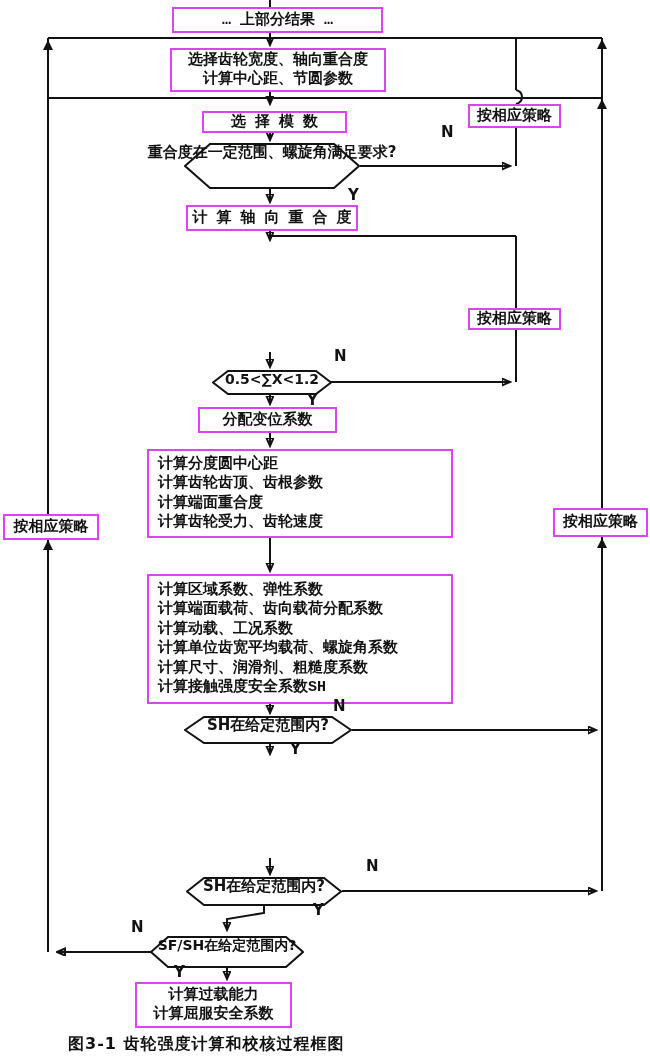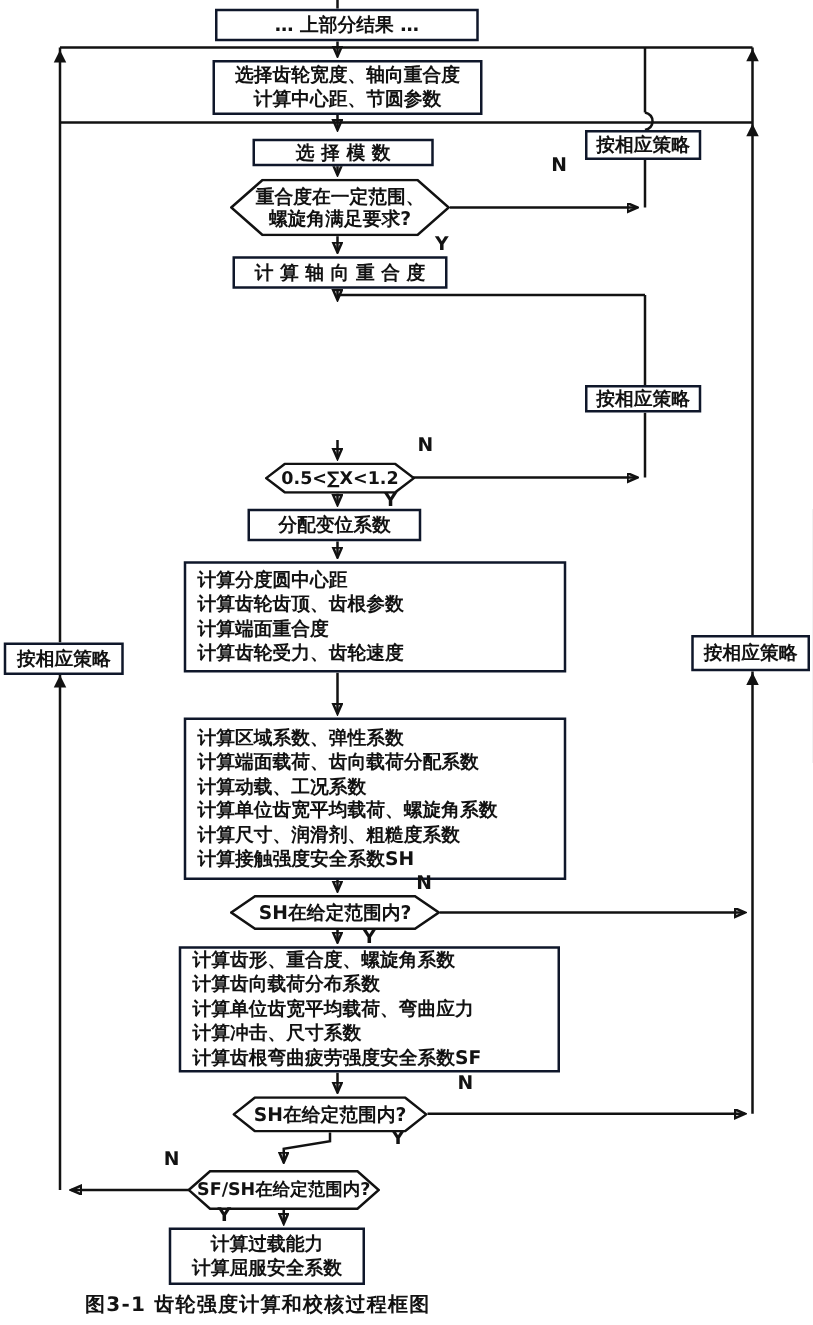--- a/index.html
+++ b/index.html
@@ -6,35 +6,36 @@
   .canvas{
     position:relative;width:650px;height:1060px;background:#ffffff;
     font-family:"DejaVu Sans",sans-serif;color:#121212;overflow:hidden;
     font-weight:700;
   }
   .wires{position:absolute;left:0;top:0;width:650px;height:1060px;}
   .wires line,.wires path,.wires polyline{stroke:#121212;stroke-width:2;fill:none;}
   .wires polygon{fill:#121212;stroke:none;}
   .wires .ah{fill:#121212;}
   .box{
-    position:absolute;box-sizing:border-box;border:2px solid #0f172a;background:#ffffff;
+    position:absolute;box-sizing:border-box;border:2px solid #d946ef;background:#ffffff;
     display:flex;flex-direction:column;align-items:center;justify-content:center;
     text-align:center;
+    font-family:Liberation Mono, monospace;
   }
   .box .cline{font-size:15px;line-height:19px;white-space:nowrap;}
   .box.big{align-items:flex-start;justify-content:center;padding:4px 6px 4px 9px;text-align:left;}
   .brow{font-size:15px;line-height:19.5px;white-space:nowrap;}
   .brow.indent{padding-left:28px;}
   .strat{font-size:14px;}
   .hex{position:absolute;}
   .hex svg{position:absolute;left:0;top:0;width:100%;height:100%;}
   .hex polygon{fill:#ffffff;stroke:#121212;stroke-width:2;}
   .hexlab{
     position:absolute;left:0;top:0;width:100%;height:100%;
-    display:flex;flex-direction:column;align-items:center;justify-content:center;
+    display:flex;flex-direction:row;align-items:flex-start;justify-content:center;
     font-size:15px;line-height:18px;white-space:nowrap;text-align:center;
   }
   .yn{position:absolute;font-size:15px;line-height:15px;}
   .caption{position:absolute;font-size:16px;letter-spacing:1px;white-space:nowrap;}
 </style>
 </head>
 <body>
 
 <div class="canvas">
 
@@ -176,27 +177,20 @@
 
   <div class="hex" style="left:184px;top:716px;width:168px;height:28px">
     <svg viewBox="0 0 168 28">
       <polygon points="1,14 20,1 148,1 167,14 148,27 20,27"></polygon>
     </svg>
     <div class="hexlab">
       <div>SH在给定范围内?</div>
     </div>
   </div>
 
-  <div class="box big" style="left:143px;top:757px;width:305px;height:101px">
-    <div class="brow">计算齿形、重合度、螺旋角系数</div>
-    <div class="brow">计算齿向载荷分布系数</div>
-    <div class="brow">计算单位齿宽平均载荷、弯曲应力</div>
-    <div class="brow">计算冲击、尺寸系数</div>
-    <div class="brow">计算齿根弯曲疲劳强度安全系数SF</div>
-  </div>
 
   <div class="hex" style="left:186px;top:877px;width:156px;height:29px">
     <svg viewBox="0 0 156 29">
       <polygon points="1,14.5 18,1 138,1 155,14.5 138,28 18,28"></polygon>
     </svg>
     <div class="hexlab">
       <div>SH在给定范围内?</div>
     </div>
   </div>
 

